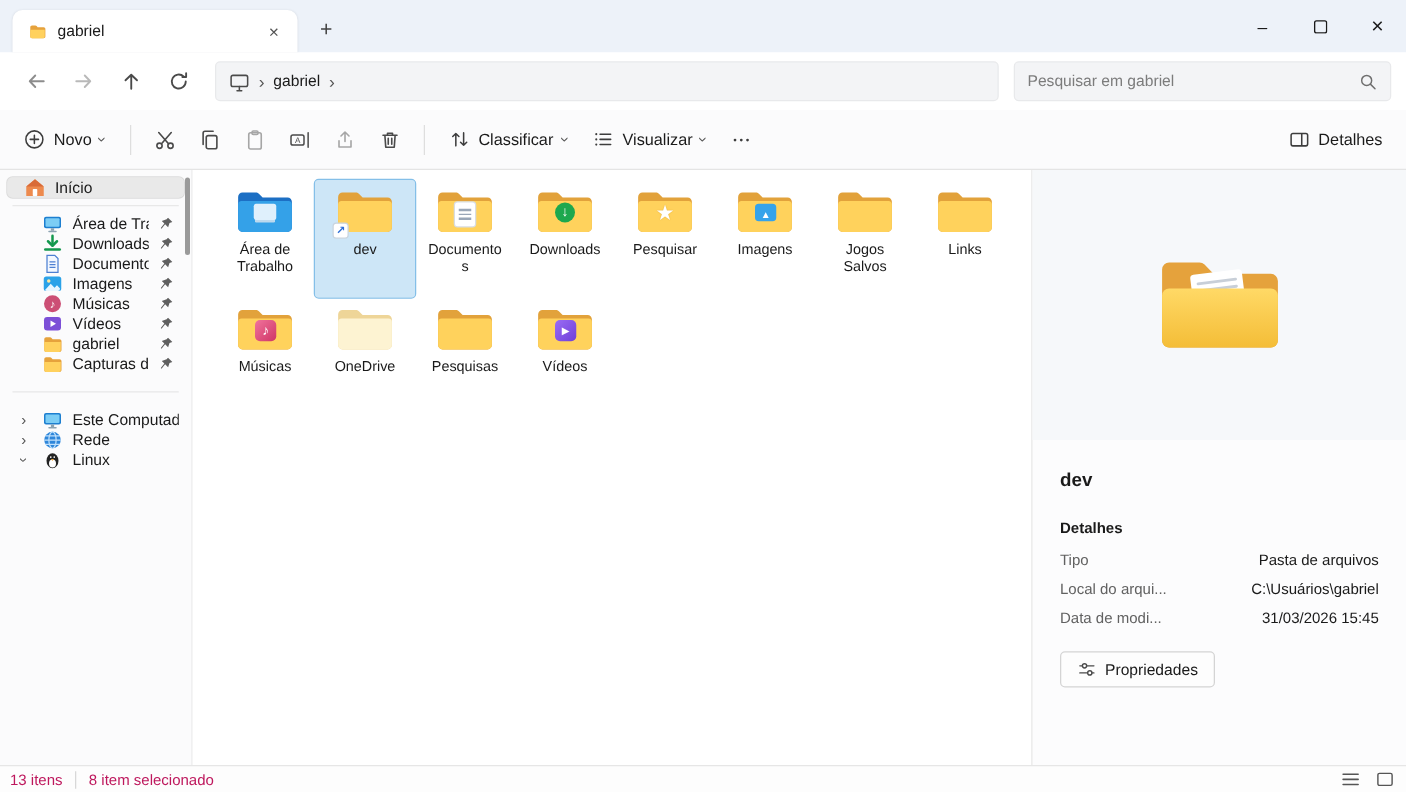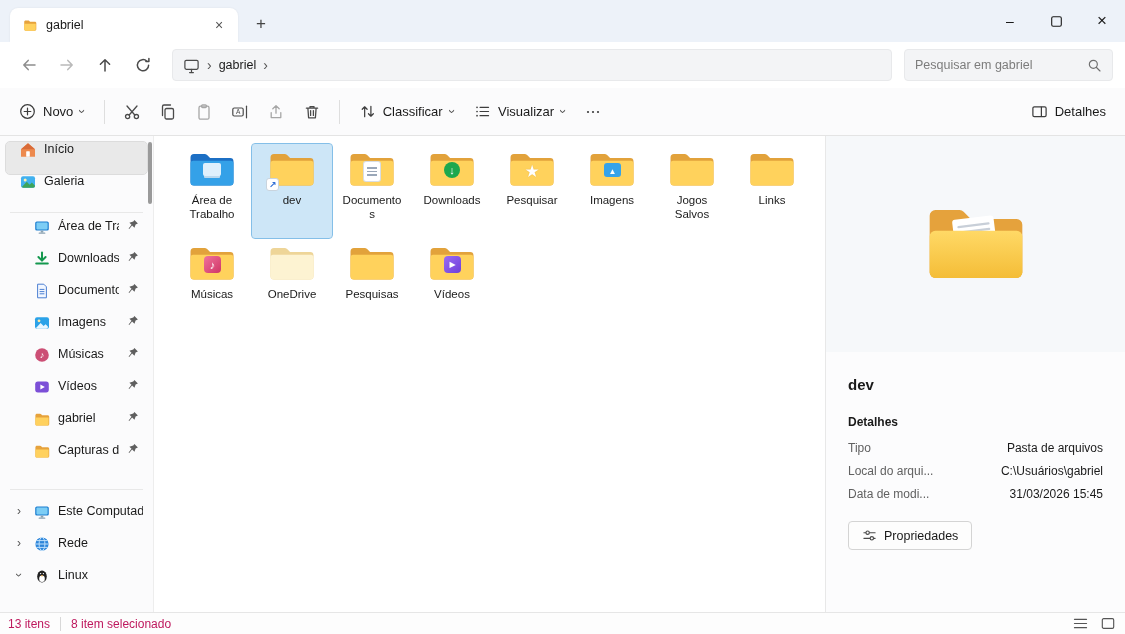--- a/index.html
+++ b/index.html
@@ -18,38 +18,38 @@
   .win-btn{width:46px;height:42px;display:flex;align-items:center;justify-content:center;color:#1a1a1a;}
   .win-btn.min{font-size:14px;}
   .win-btn.close{font-size:17px;}
 
   
   .navbar{height:46px;background:#fff;display:flex;align-items:center;padding:0 12px;gap:4px;flex:none;}
   .nav-btn{width:34px;height:32px;border-radius:4px;display:flex;align-items:center;justify-content:center;flex:none;}
   .addressbar{flex:1;height:32px;margin:0 8px;background:#f3f4f6;border:1px solid #e8e9eb;border-radius:4px;display:flex;align-items:center;gap:7px;padding:0 10px;min-width:0;}
   .crumb-sep{color:#555;font-size:14px;}
   .crumb{font-size:12.5px;}
-  .searchbox{width:209px;height:32px;background:#f3f4f6;border:1px solid #e8e9eb;border-radius:4px;display:flex;align-items:center;padding:0 10px;gap:6px;flex:none;}
+  .searchbox{width:302px;height:32px;background:#f3f4f6;border:1px solid #e8e9eb;border-radius:4px;display:flex;align-items:center;padding:0 10px;gap:6px;flex:none;}
   .searchbox input{flex:1;border:none;outline:none;background:transparent;font:inherit;font-size:12.5px;color:#1a1a1a;min-width:0;}
   .searchbox input::placeholder{color:#7c7c7c;}
 
   
   .toolbar{height:48px;background:#fbfbfc;border-bottom:1px solid #e4e4e4;display:flex;align-items:center;padding:0 10px;gap:2px;flex:none;}
   .tb-btn{display:flex;align-items:center;gap:7px;padding:7px 9px;border-radius:4px;font-size:13px;white-space:nowrap;}
   .tb-ic{width:34px;height:34px;display:flex;align-items:center;justify-content:center;border-radius:4px;flex:none;}
   .tb-sep{width:1px;height:24px;background:#dedede;margin:0 8px;flex:none;}
   .chev-d{display:inline-block;transform:rotate(90deg);font-size:13px;color:#555;line-height:1;}
   .details-toggle{margin-left:auto;}
 
   
   .body{flex:1;display:flex;min-height:0;}
 
   
   .sidebar{width:154px;background:#fbfbfc;border-right:1px solid #ededed;padding-top:6px;position:relative;overflow:hidden;flex:none;}
-  .side-item{height:32px;margin:0 6px;border-radius:4px;display:flex;align-items:flex-start;gap:8px;padding:0 4px 0 14px;font-size:12.5px;white-space:nowrap;overflow:hidden;}
+  .side-item{height:16px;margin:0 6px;border-radius:4px;display:flex;align-items:center;gap:8px;padding:0 4px 0 14px;font-size:12.5px;white-space:nowrap;overflow:hidden;}
   .side-item.selected{background:#e9e9e9;outline:1px solid #dcdcdc;}
   .side-item.pinned{padding-left:28px;}
   .side-item.tree{padding-left:6px;}
   .tree-chev{width:14px;color:#555;font-size:12px;flex:none;text-align:center;}
   .tree-chev.down{display:inline-block;transform:rotate(90deg);}
   .sicon{width:16px;height:16px;flex:none;}
   .side-item .lbl{flex:1;overflow:hidden;min-width:0;}
   .pin{width:12px;height:12px;flex:none;margin-right:4px;}
   .side-div{height:1px;background:#e8e8e8;margin:6px 10px;}
   .side-div.big{margin:14px 10px;}
@@ -309,26 +309,20 @@
 
   <div class="body">
 
     <div class="sidebar">
       <div class="side-item selected">
         <svg class="sicon" viewBox="0 0 16 16">
             <use href="#i-home"></use>
           </svg>
         <span class="lbl">Início</span>
       </div>
-      <div class="side-item">
-        <svg class="sicon" viewBox="0 0 16 16">
-            <use href="#i-gallery"></use>
-          </svg>
-        <span class="lbl">Galeria</span>
-      </div>
       <div class="side-div"></div>
       <div class="side-item pinned">
         <svg class="sicon" viewBox="0 0 16 16">
             <use href="#i-monitor"></use>
           </svg>
         <span class="lbl">Área de Trabalho</span>
         <svg class="pin" viewBox="0 0 12 12">
             <use href="#i-pin"></use>
           </svg>
       </div>

